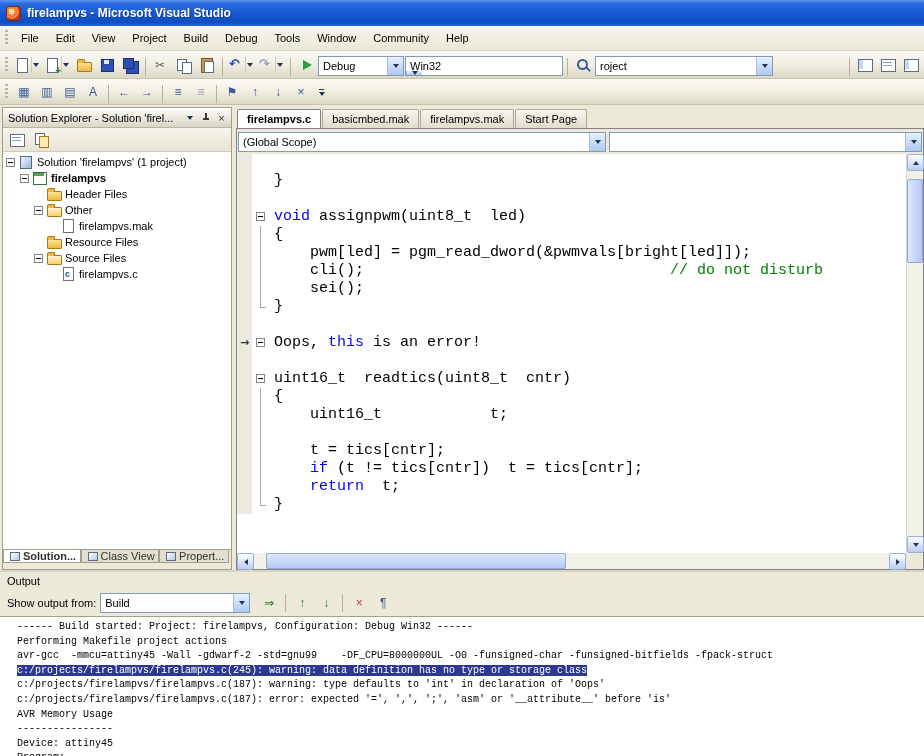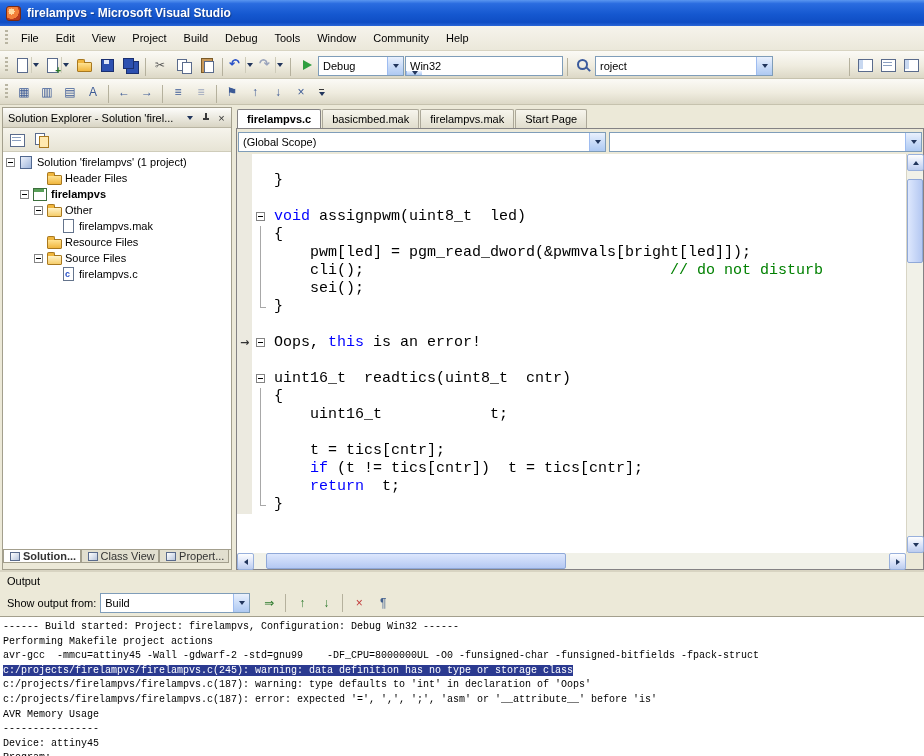--- a/index.html
+++ b/index.html
@@ -143,21 +143,21 @@
 .htrack{flex:1;position:relative}
 .hthumb{position:absolute;top:0;bottom:0;left:12px;width:300px;background:linear-gradient(180deg,#dde7fd,#b4c8f2);border:1px solid #8fa8d8;border-radius:2px}
 .corner{width:17px;flex:none;background:#ece9d8}
 
 
 .output{height:186px;flex:none;display:flex;flex-direction:column;background:#ece9d8;border-top:2px solid #d8d4c2}
 .out-header{height:18px;flex:none;padding:3px 0 0 7px;color:#000}
 .out-toolbar{height:26px;flex:none;display:flex;align-items:center;gap:4px;padding:0 7px}
 .xp-combo.outcombo{width:150px}
 .out-icons{display:flex;align-items:center;gap:2px;margin-left:4px}
-.out-text{flex:1;min-height:0;background:#fff;border-top:1px solid #a39f8d;overflow:hidden;padding:3px 2px 0 3px;
+.out-text{flex:1;min-height:0;background:#fff;border-top:1px solid #a39f8d;overflow:hidden;padding:3px 2px 0 17px;
  font:10px/14.6px "Liberation Mono",monospace;color:#000}
 .out-line{white-space:pre}
 .out-line .hl{background:#2b3a90;color:#fff}
 </style>
 </head>
 <body>
 
 <div class="window">
 
   <div class="titlebar">
@@ -341,30 +341,30 @@
           </span>
       </div>
       <div class="se-tree" id="setree">
           <div class="tree-row">
             <span class="tree-pad" style="width: 2px;"></span>
             <span class="expander box"></span>
             <span class="ticon i-solution"></span>
             <span class="tlabel">Solution 'firelampvs' (1 project)</span>
           </div>
           <div class="tree-row">
+            <span class="tree-pad" style="width: 16px;"></span>
+            <span class="expander box"></span>
+            <span class="ticon i-project"></span>
+            <span class="tlabel b">firelampvs</span>
+          </div>
+          <div class="tree-row">
             <span class="tree-pad" style="width: 30px;"></span>
             <span class="expander empty"></span>
             <span class="ticon i-folder"></span>
             <span class="tlabel">Header Files</span>
-          </div>
-          <div class="tree-row">
-            <span class="tree-pad" style="width: 16px;"></span>
-            <span class="expander box"></span>
-            <span class="ticon i-project"></span>
-            <span class="tlabel b">firelampvs</span>
           </div>
           <div class="tree-row">
             <span class="tree-pad" style="width: 30px;"></span>
             <span class="expander box"></span>
             <span class="ticon i-folder-open"></span>
             <span class="tlabel">Other</span>
           </div>
           <div class="tree-row">
             <span class="tree-pad" style="width: 44px;"></span>
             <span class="expander empty"></span>

